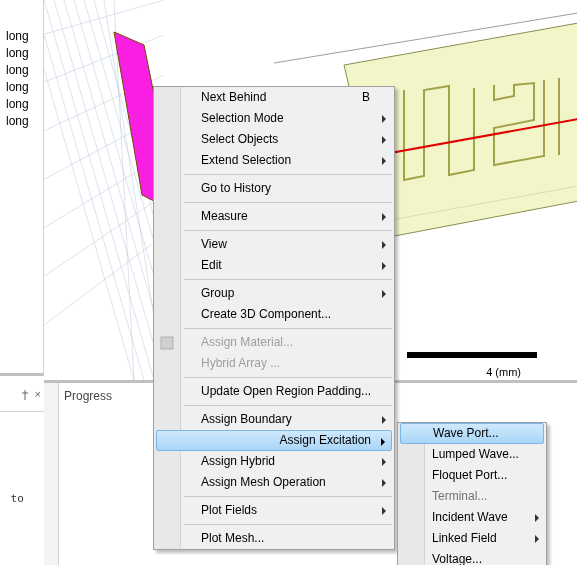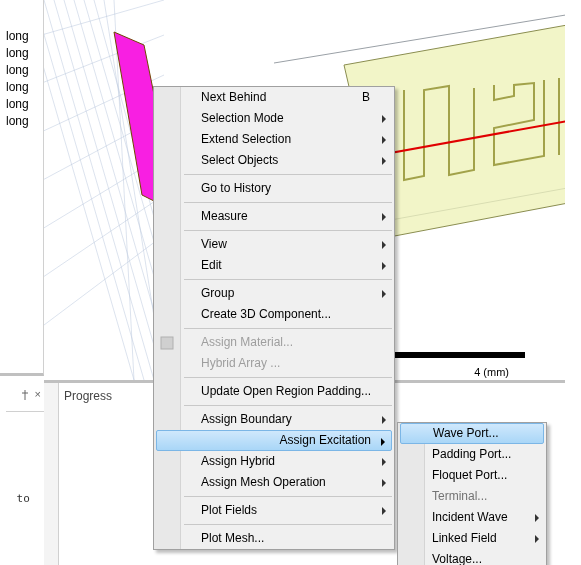--- a/index.html
+++ b/index.html
@@ -40,21 +40,21 @@
     height: 17px;
     line-height: 17px;
     color: #000;
     white-space: nowrap;
   }
   
   .viewport {
     position: absolute;
     left: 44px;
     top: 0;
-    right: 16px;
+    right: 4px;
     height: 380px;
     background: #fff;
     border-bottom: 3px solid #c0c0c0;
     overflow: hidden;
   }
   .viewport svg {
     position: absolute;
     left: 0;
     top: 0;
   }
@@ -125,21 +125,20 @@
     right: 0;
     bottom: 0;
     background: #fff;
     border-top: 1px solid #d0d0d0;
     padding: 6px 4px;
     font-family: Consolas, monospace;
     font-size: 11px;
     color: #333;
     line-height: 18px;
     white-space: pre;
-    margin-left: 6px;
   }
   .msg-box .ln {
     display: block;
   }
   
   .ctx {
     position: absolute;
     left: 153px;
     top: 86px;
     width: 240px;
@@ -349,25 +348,25 @@
 
     <div class="row">
       <span>Next Behind</span>
       <span class="sc">B</span>
     </div>
     <div class="row">
       <span>Selection Mode</span>
       <span class="arrow"></span>
     </div>
     <div class="row">
+      <span>Select Objects</span>
+      <span class="arrow"></span>
+    </div>
+    <div class="row">
       <span>Extend Selection</span>
-      <span class="arrow"></span>
-    </div>
-    <div class="row">
-      <span>Select Objects</span>
       <span class="arrow"></span>
     </div>
     <div class="sep"></div>
     <div class="row">
       <span>Go to History</span>
     </div>
     <div class="sep"></div>
     <div class="row">
       <span>Measure</span>
       <span class="arrow"></span>
@@ -431,21 +430,21 @@
     </div>
 
   </div>
 
   <div class="sub">
     <div class="margin"></div>
     <div class="row hl">
       <span>Wave Port...</span>
     </div>
     <div class="row">
-      <span>Padding Port...</span>
+      <span>Lumped Wave...</span>
     </div>
     <div class="row">
       <span>Floquet Port...</span>
     </div>
     <div class="row disabled">
       <span>Terminal...</span>
     </div>
     <div class="row">
       <span>Incident Wave</span>
       <span class="arrow"></span>

